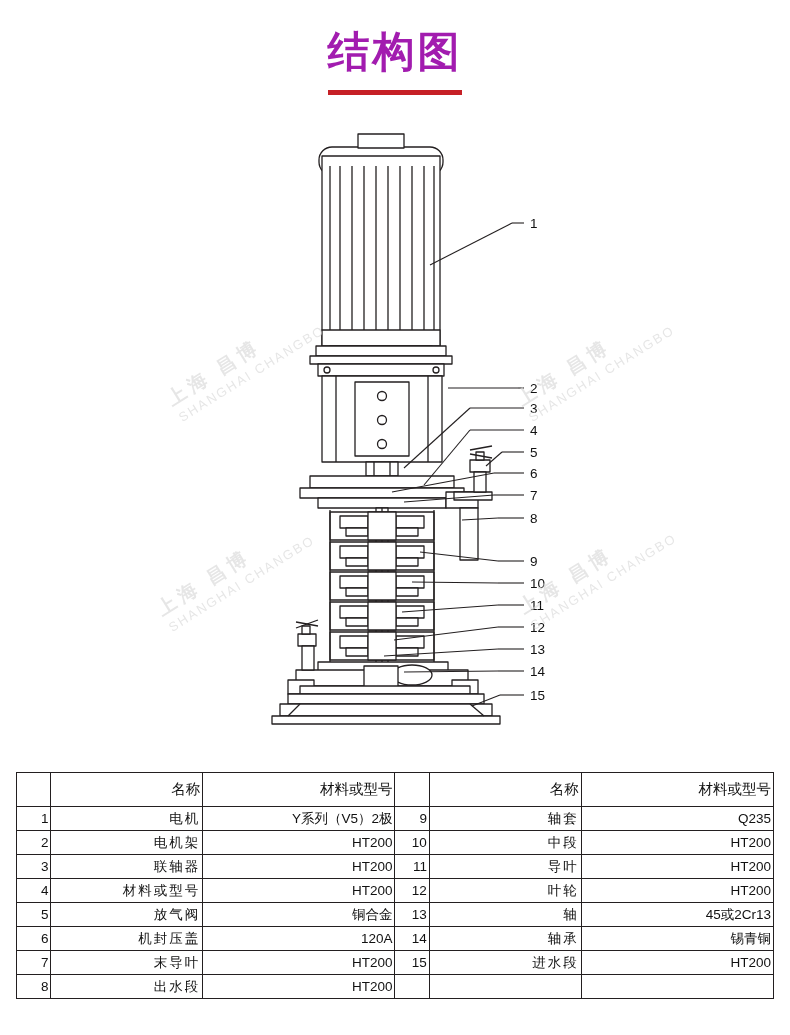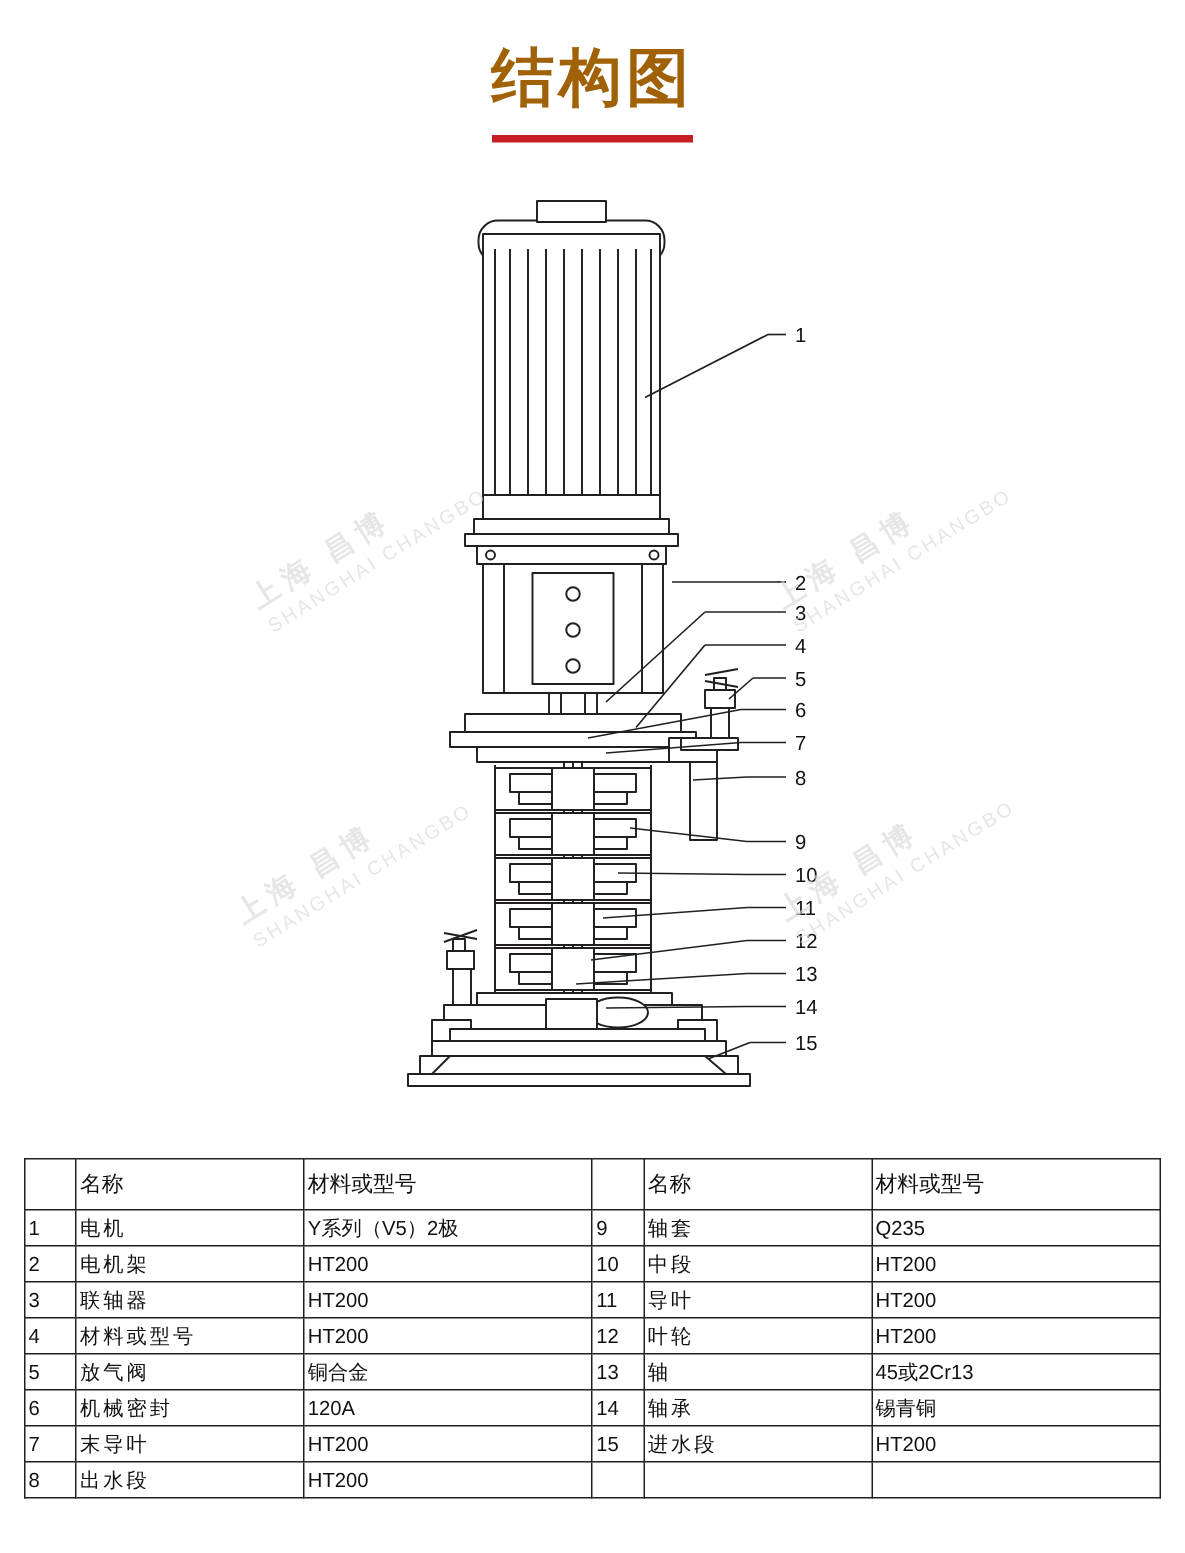--- a/index.html
+++ b/index.html
@@ -18,21 +18,21 @@
   
   .title-wrap {
     position: absolute;
     top: 28px; left: 0; width: 790px;
     text-align: center;
   }
   .title {
     font-size: 42px;
     font-weight: bold;
     letter-spacing: 3px;
-    color: #a16207;
+    color: #a21caf;
     line-height: 1.15;
   }
   .title-rule {
     width: 134px;
     height: 5px;
     background: #c62026;
     margin: 14px auto 0 auto;
   }
 
   
@@ -67,21 +67,21 @@
     width: 758px;
   }
   table {
     width: 100%;
     border-collapse: collapse;
     font-size: 13.5px;
   }
   table td, table th {
     border: 1px solid #231f20;
     height: 24px;
-    text-align: left;
+    text-align: right;
     font-weight: normal;
     padding: 0 2px;
     white-space: nowrap;
     margin-top: 29px;
   }
   thead td { height: 34px; font-size: 14.5px; }
   .c-no   { width: 34px; }
   .c-name { width: 150px; }
   .c-mat  { width: 190px; font-family: Liberation Serif, serif; }
   .name-cell { letter-spacing: 2px; }
@@ -329,21 +329,21 @@
       <tr>
         <td>5</td>
         <td class="name-cell">放气阀</td>
         <td>铜合金</td>
         <td>13</td>
         <td class="name-cell">轴</td>
         <td>45或2Cr13</td>
       </tr>
       <tr>
         <td>6</td>
-        <td class="name-cell">机械密封</td>
+        <td class="name-cell">机封压盖</td>
         <td>120A</td>
         <td>14</td>
         <td class="name-cell">轴承</td>
         <td>锡青铜</td>
       </tr>
       <tr>
         <td>7</td>
         <td class="name-cell">末导叶</td>
         <td>HT200</td>
         <td>15</td>

